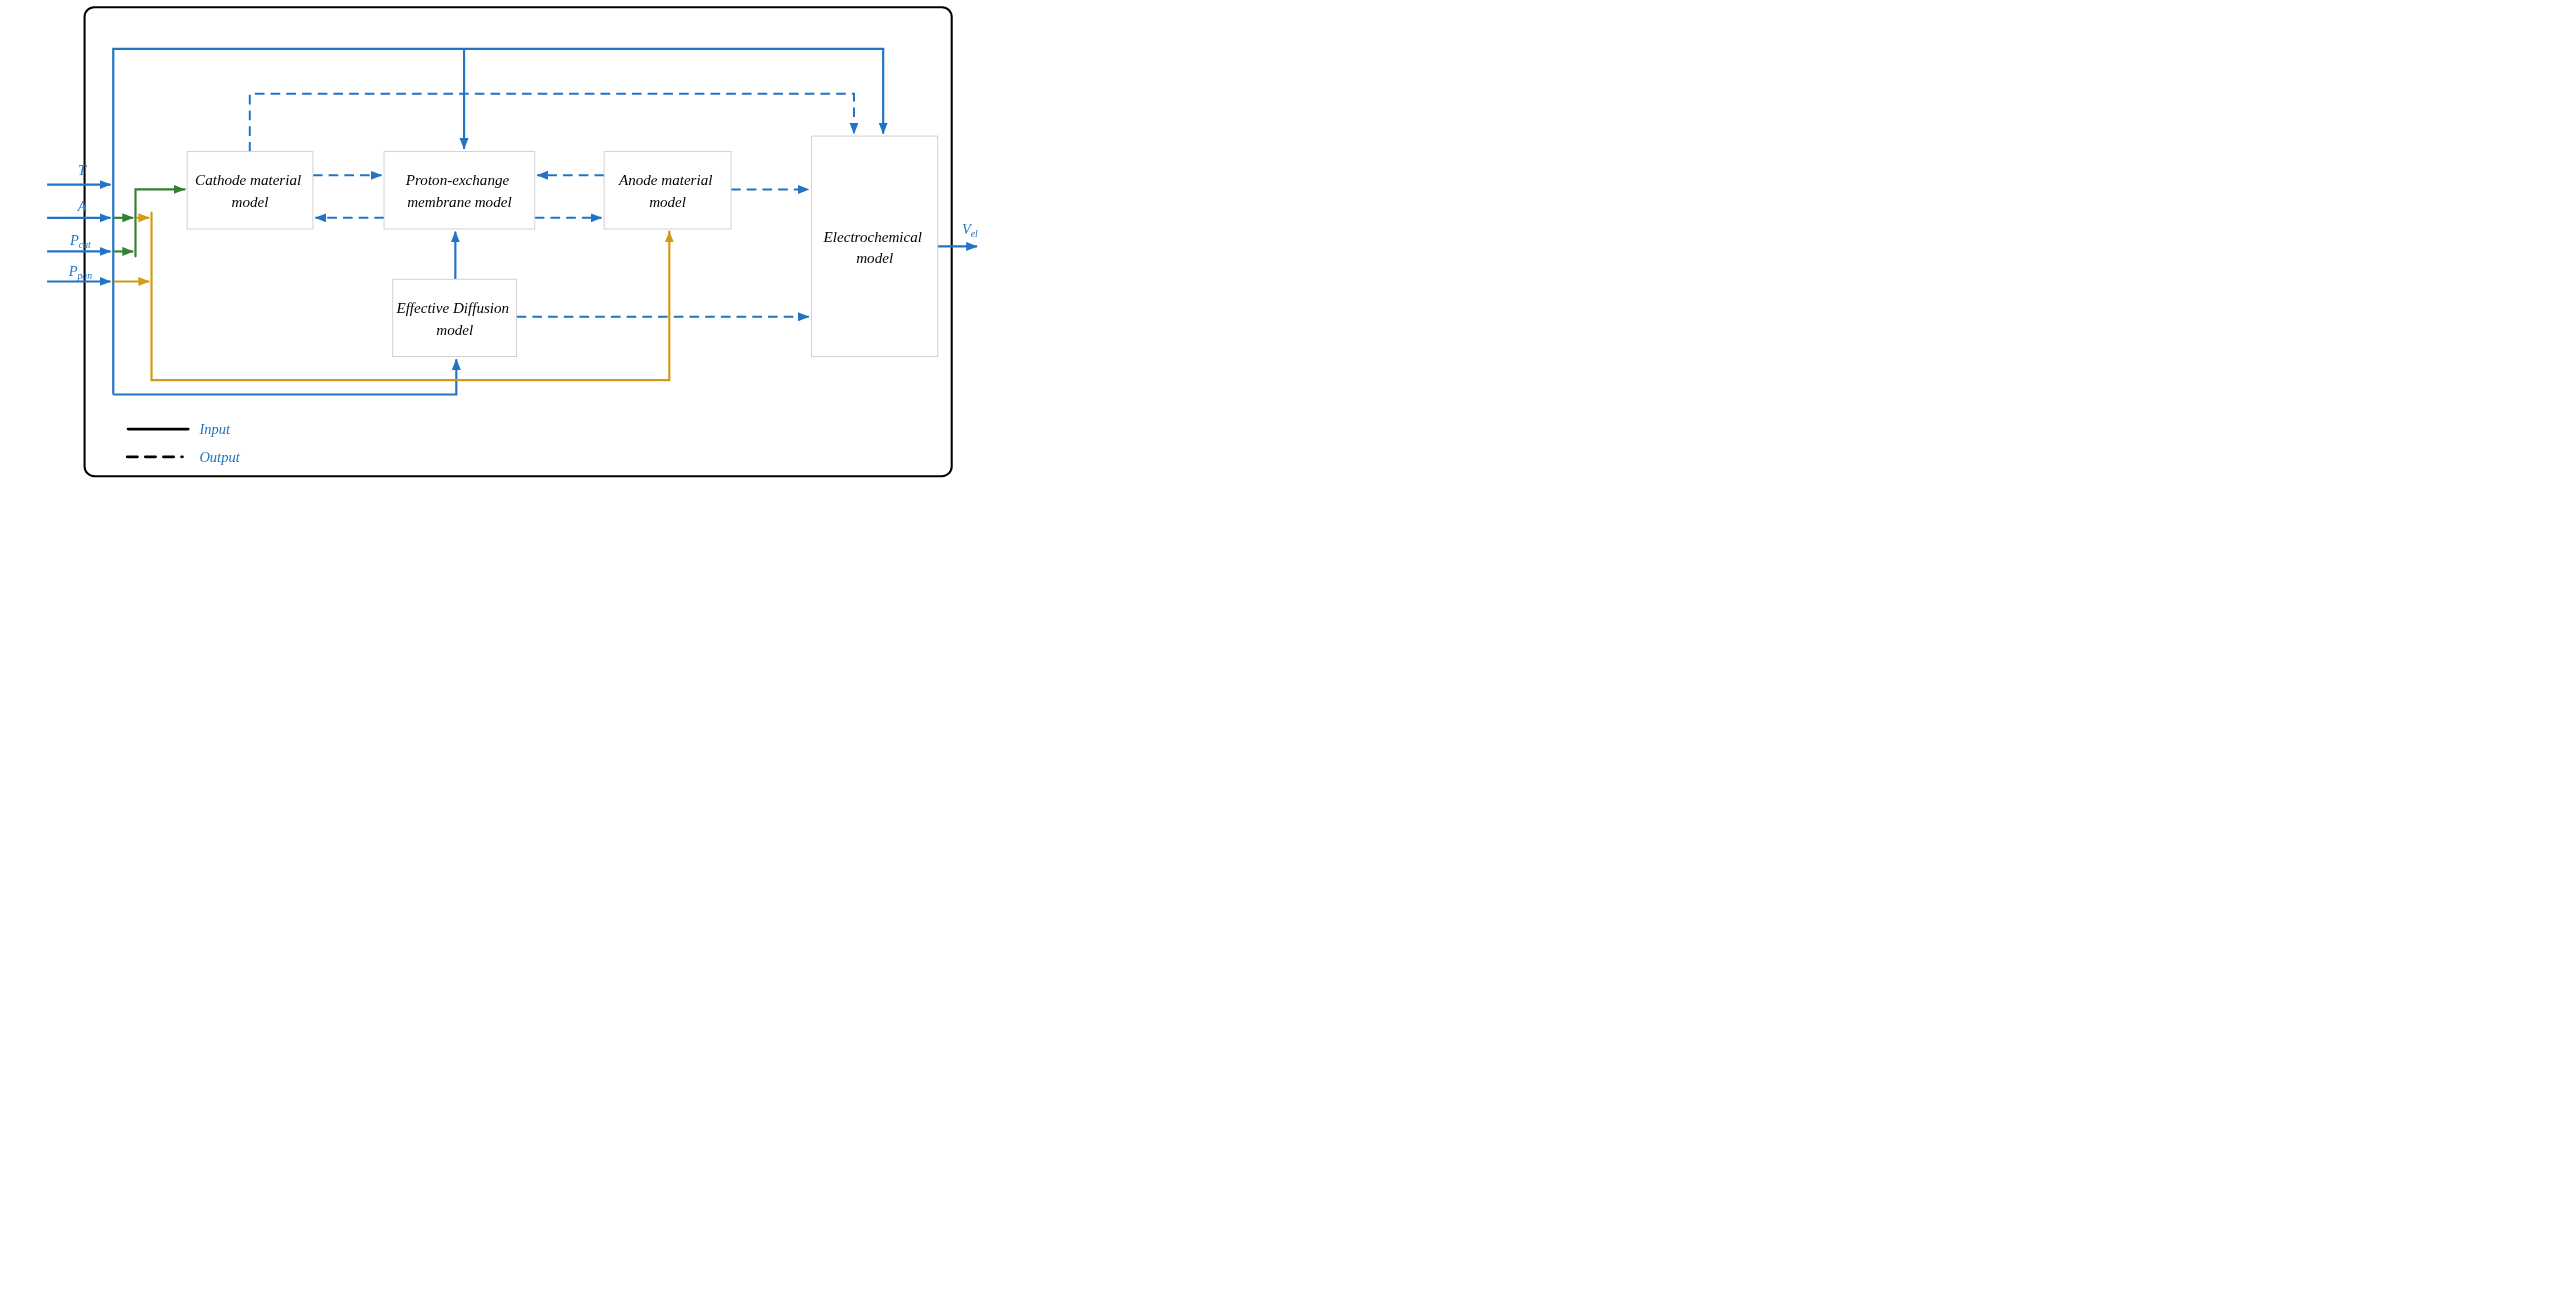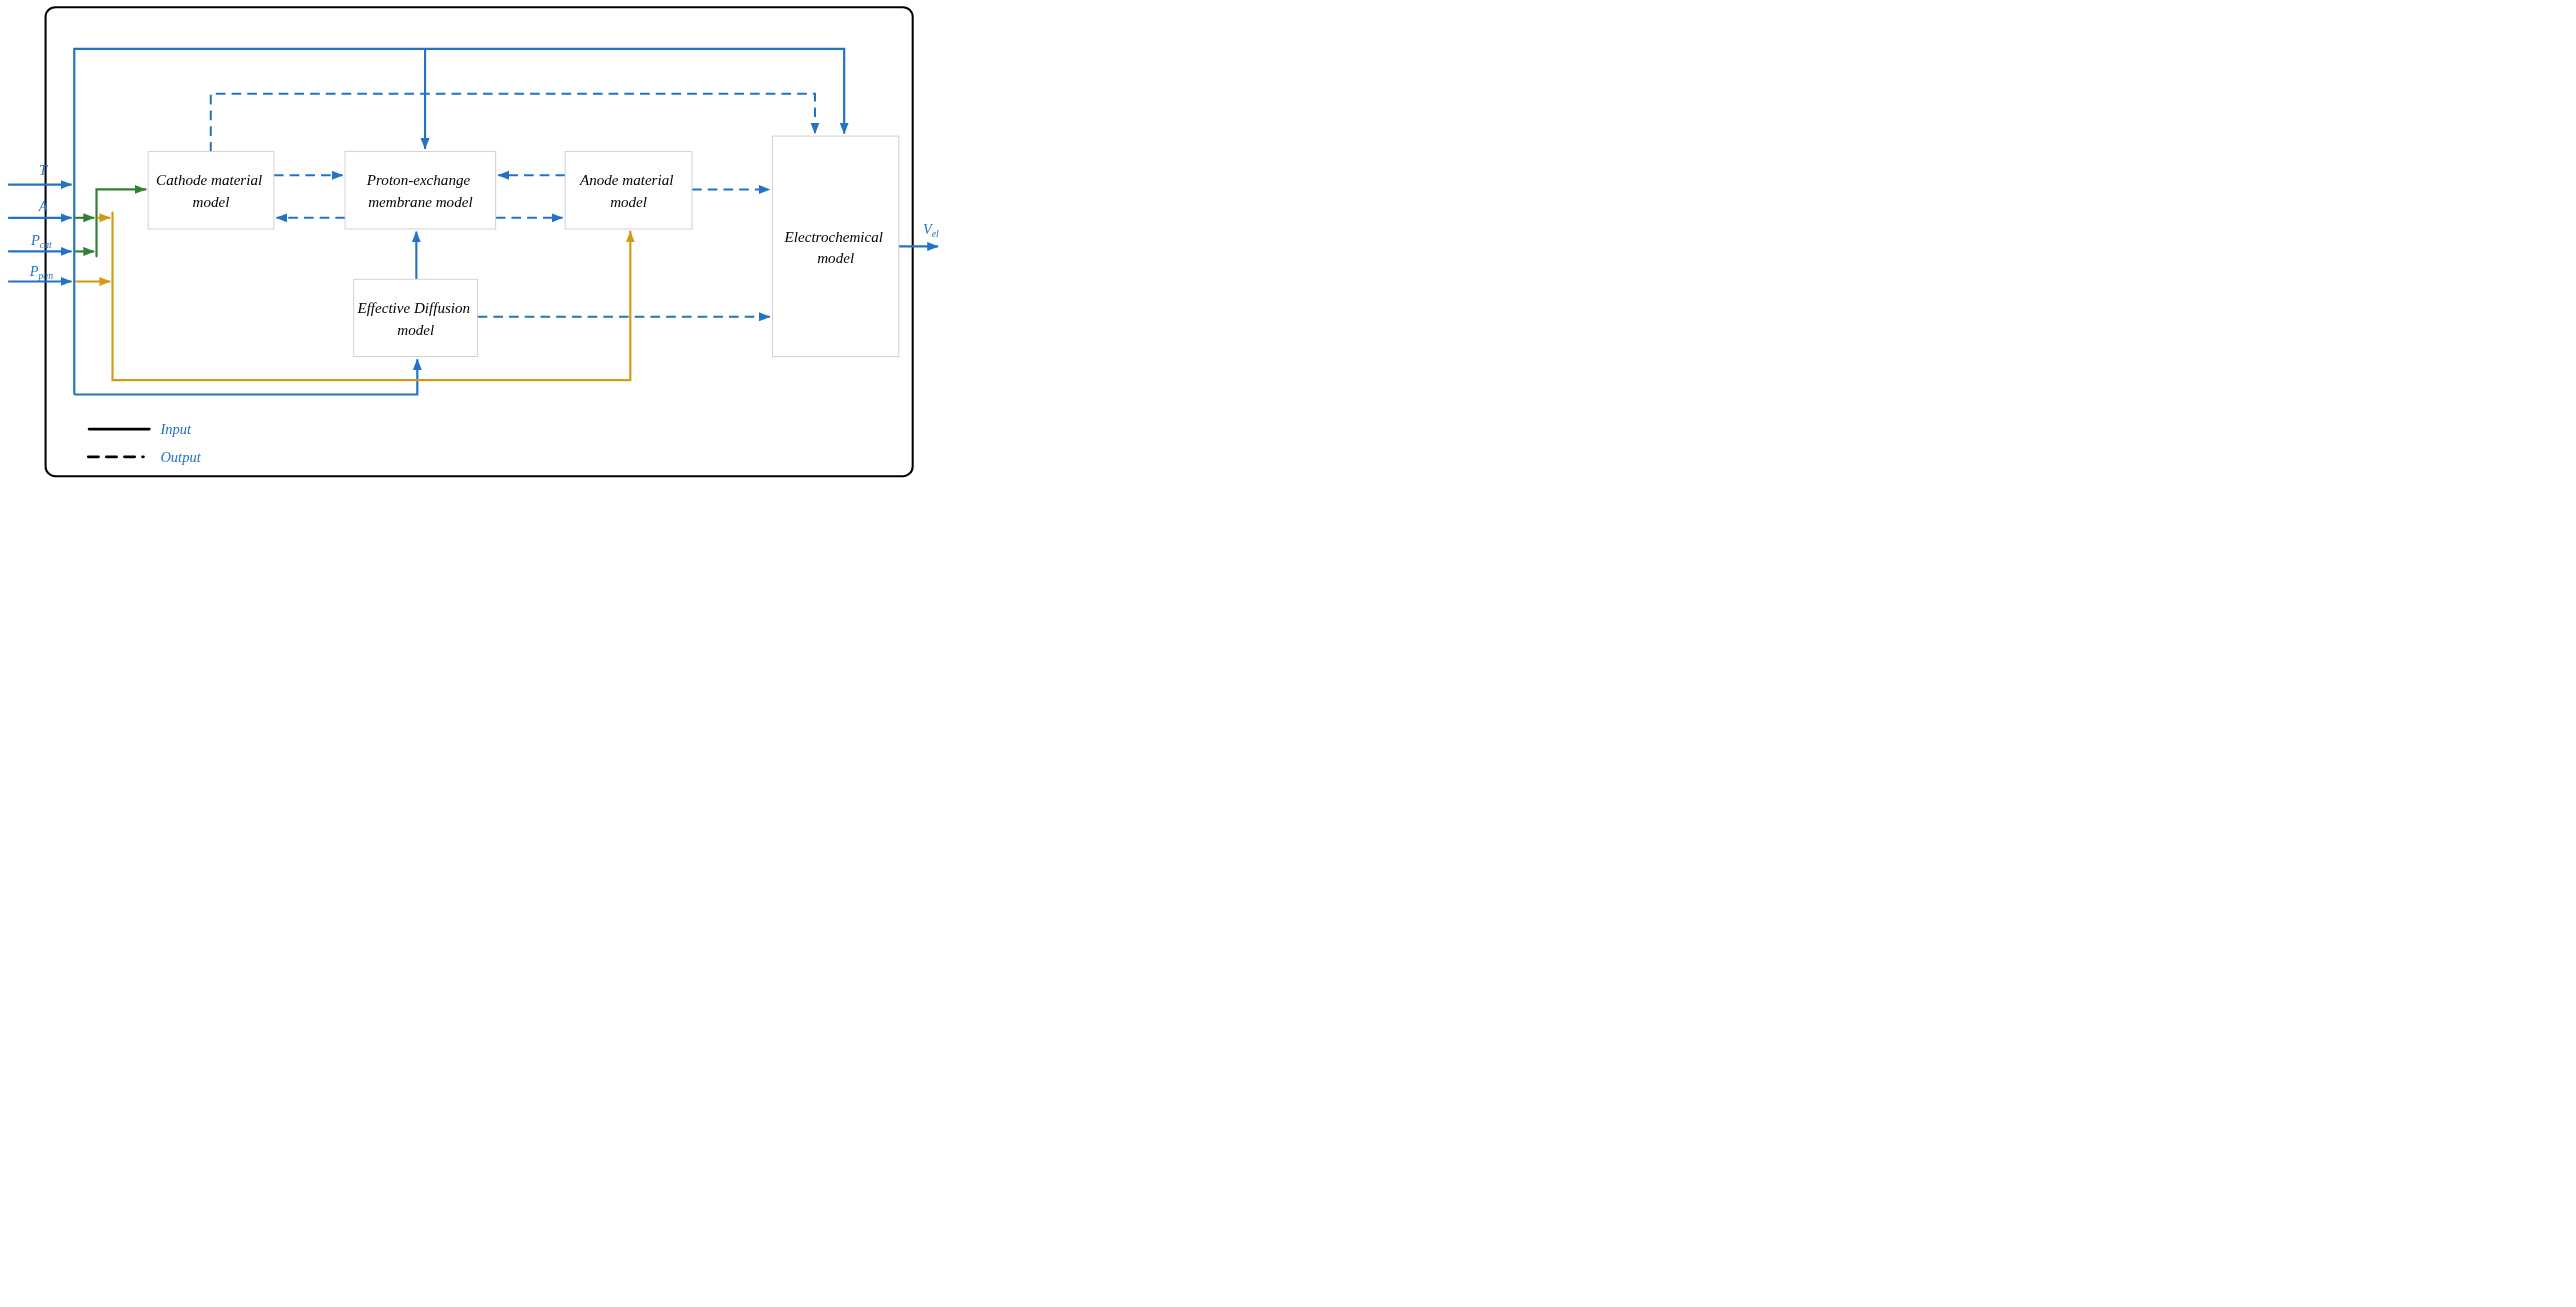--- a/index.html
+++ b/index.html
@@ -6,20 +6,21 @@
     margin: 0;
     padding: 0;
     background: #ffffff;
     font-family: "Liberation Serif", "DejaVu Serif", serif;
   }
   .stage {
     width: 948px;
     height: 481px;
     position: relative;
     background: #ffffff;
+    margin-left: 39px;
   }
   svg { display: block; }
   .node-rect {
     fill: #ffffff;
     stroke-width: 1.4;
   }
   .node-label {
     font-style: italic;
     font-size: 25px;
     fill: #000000;

